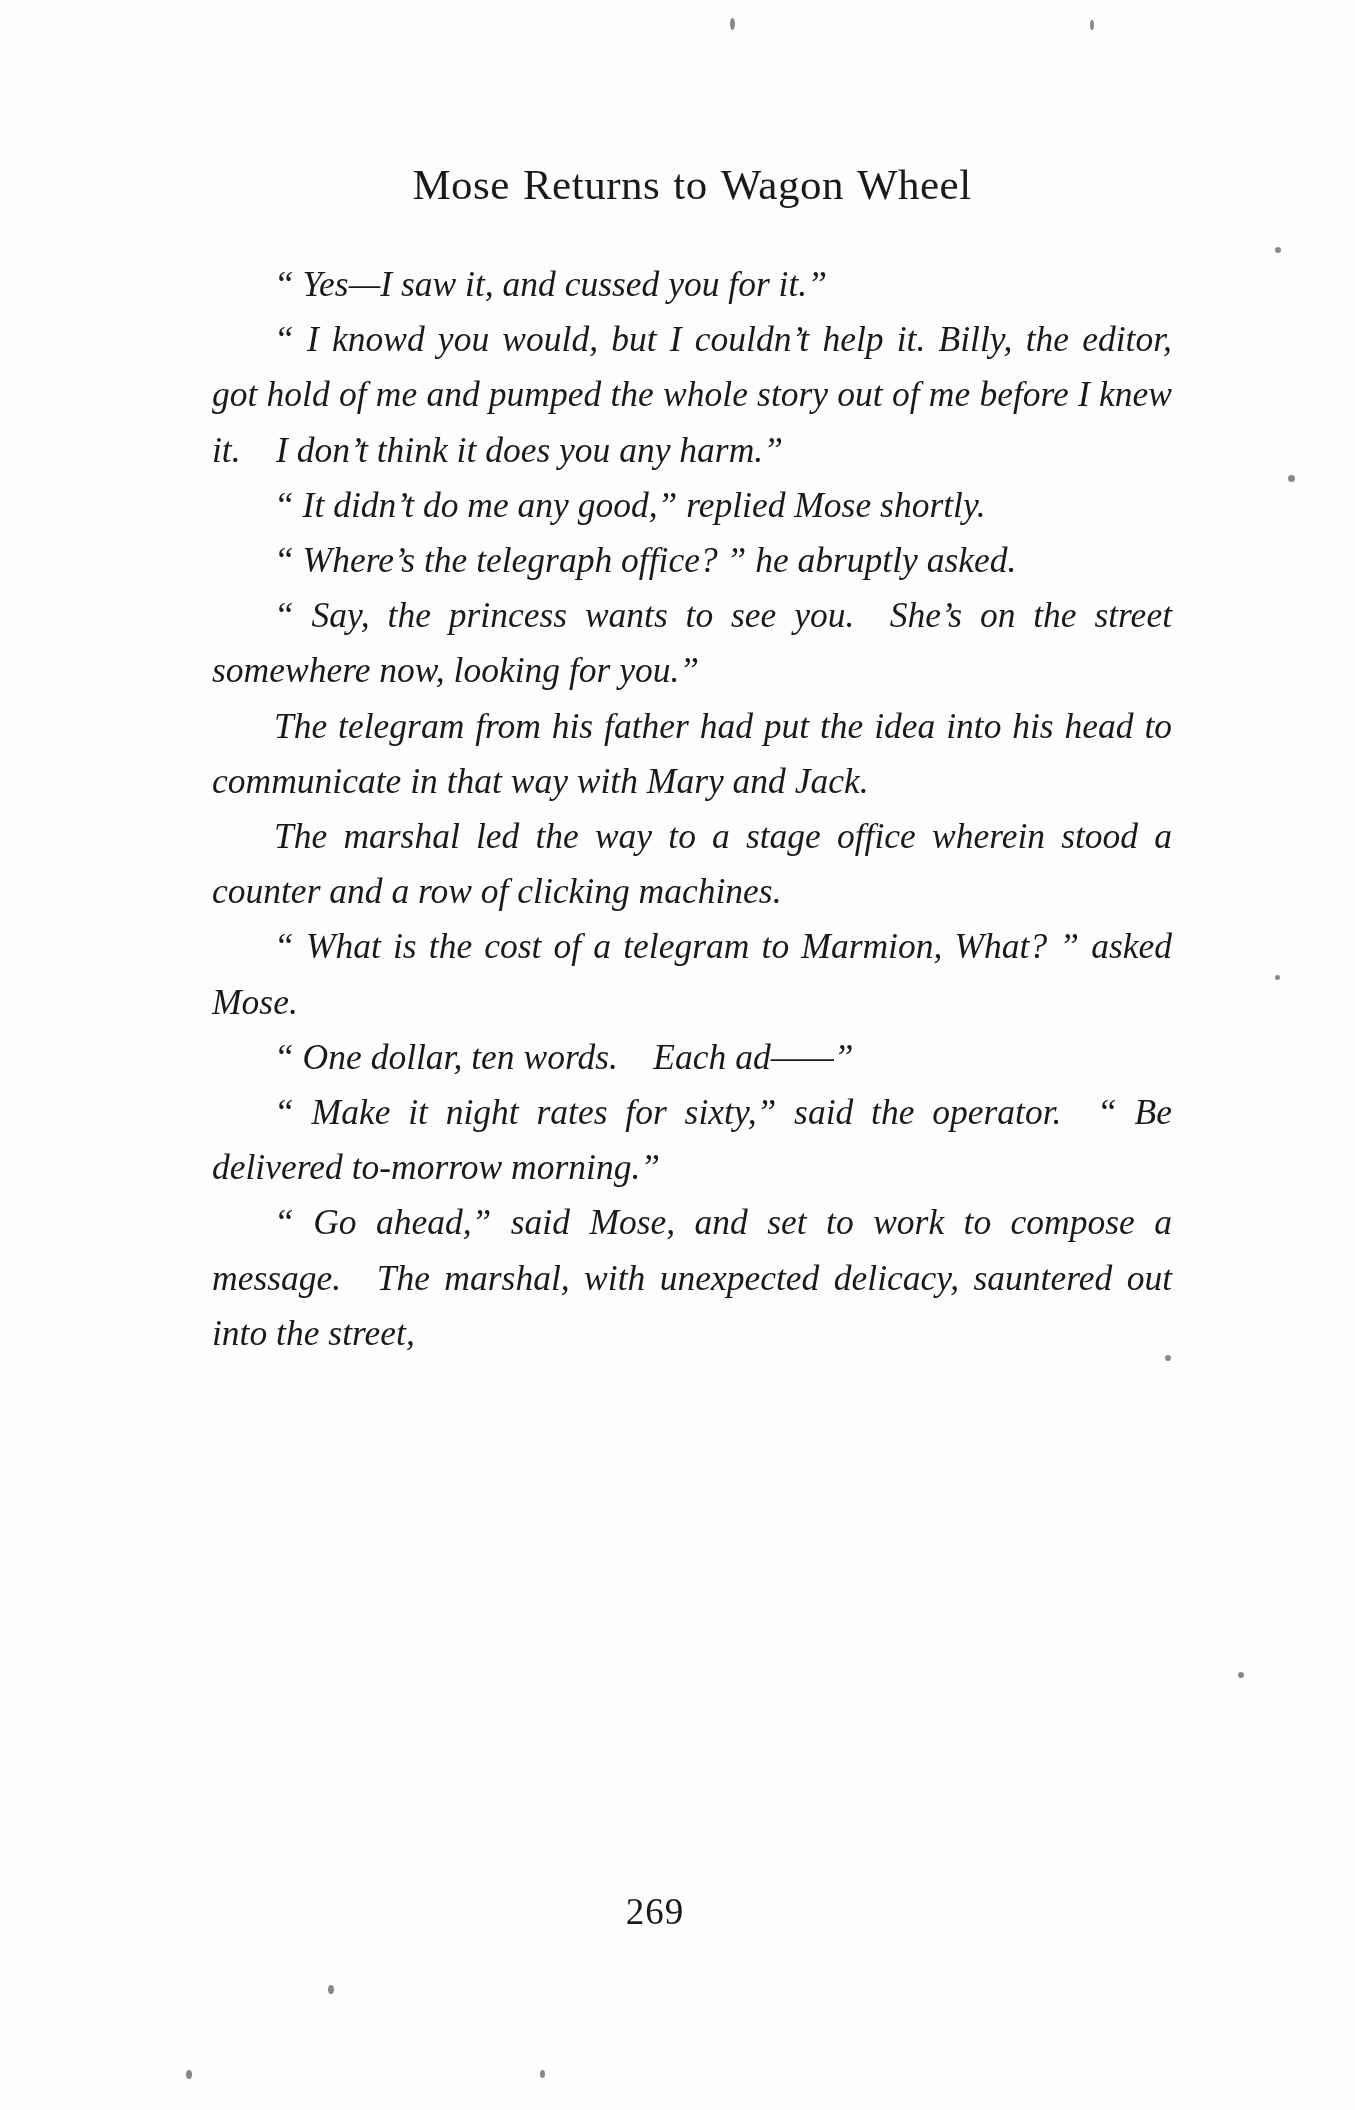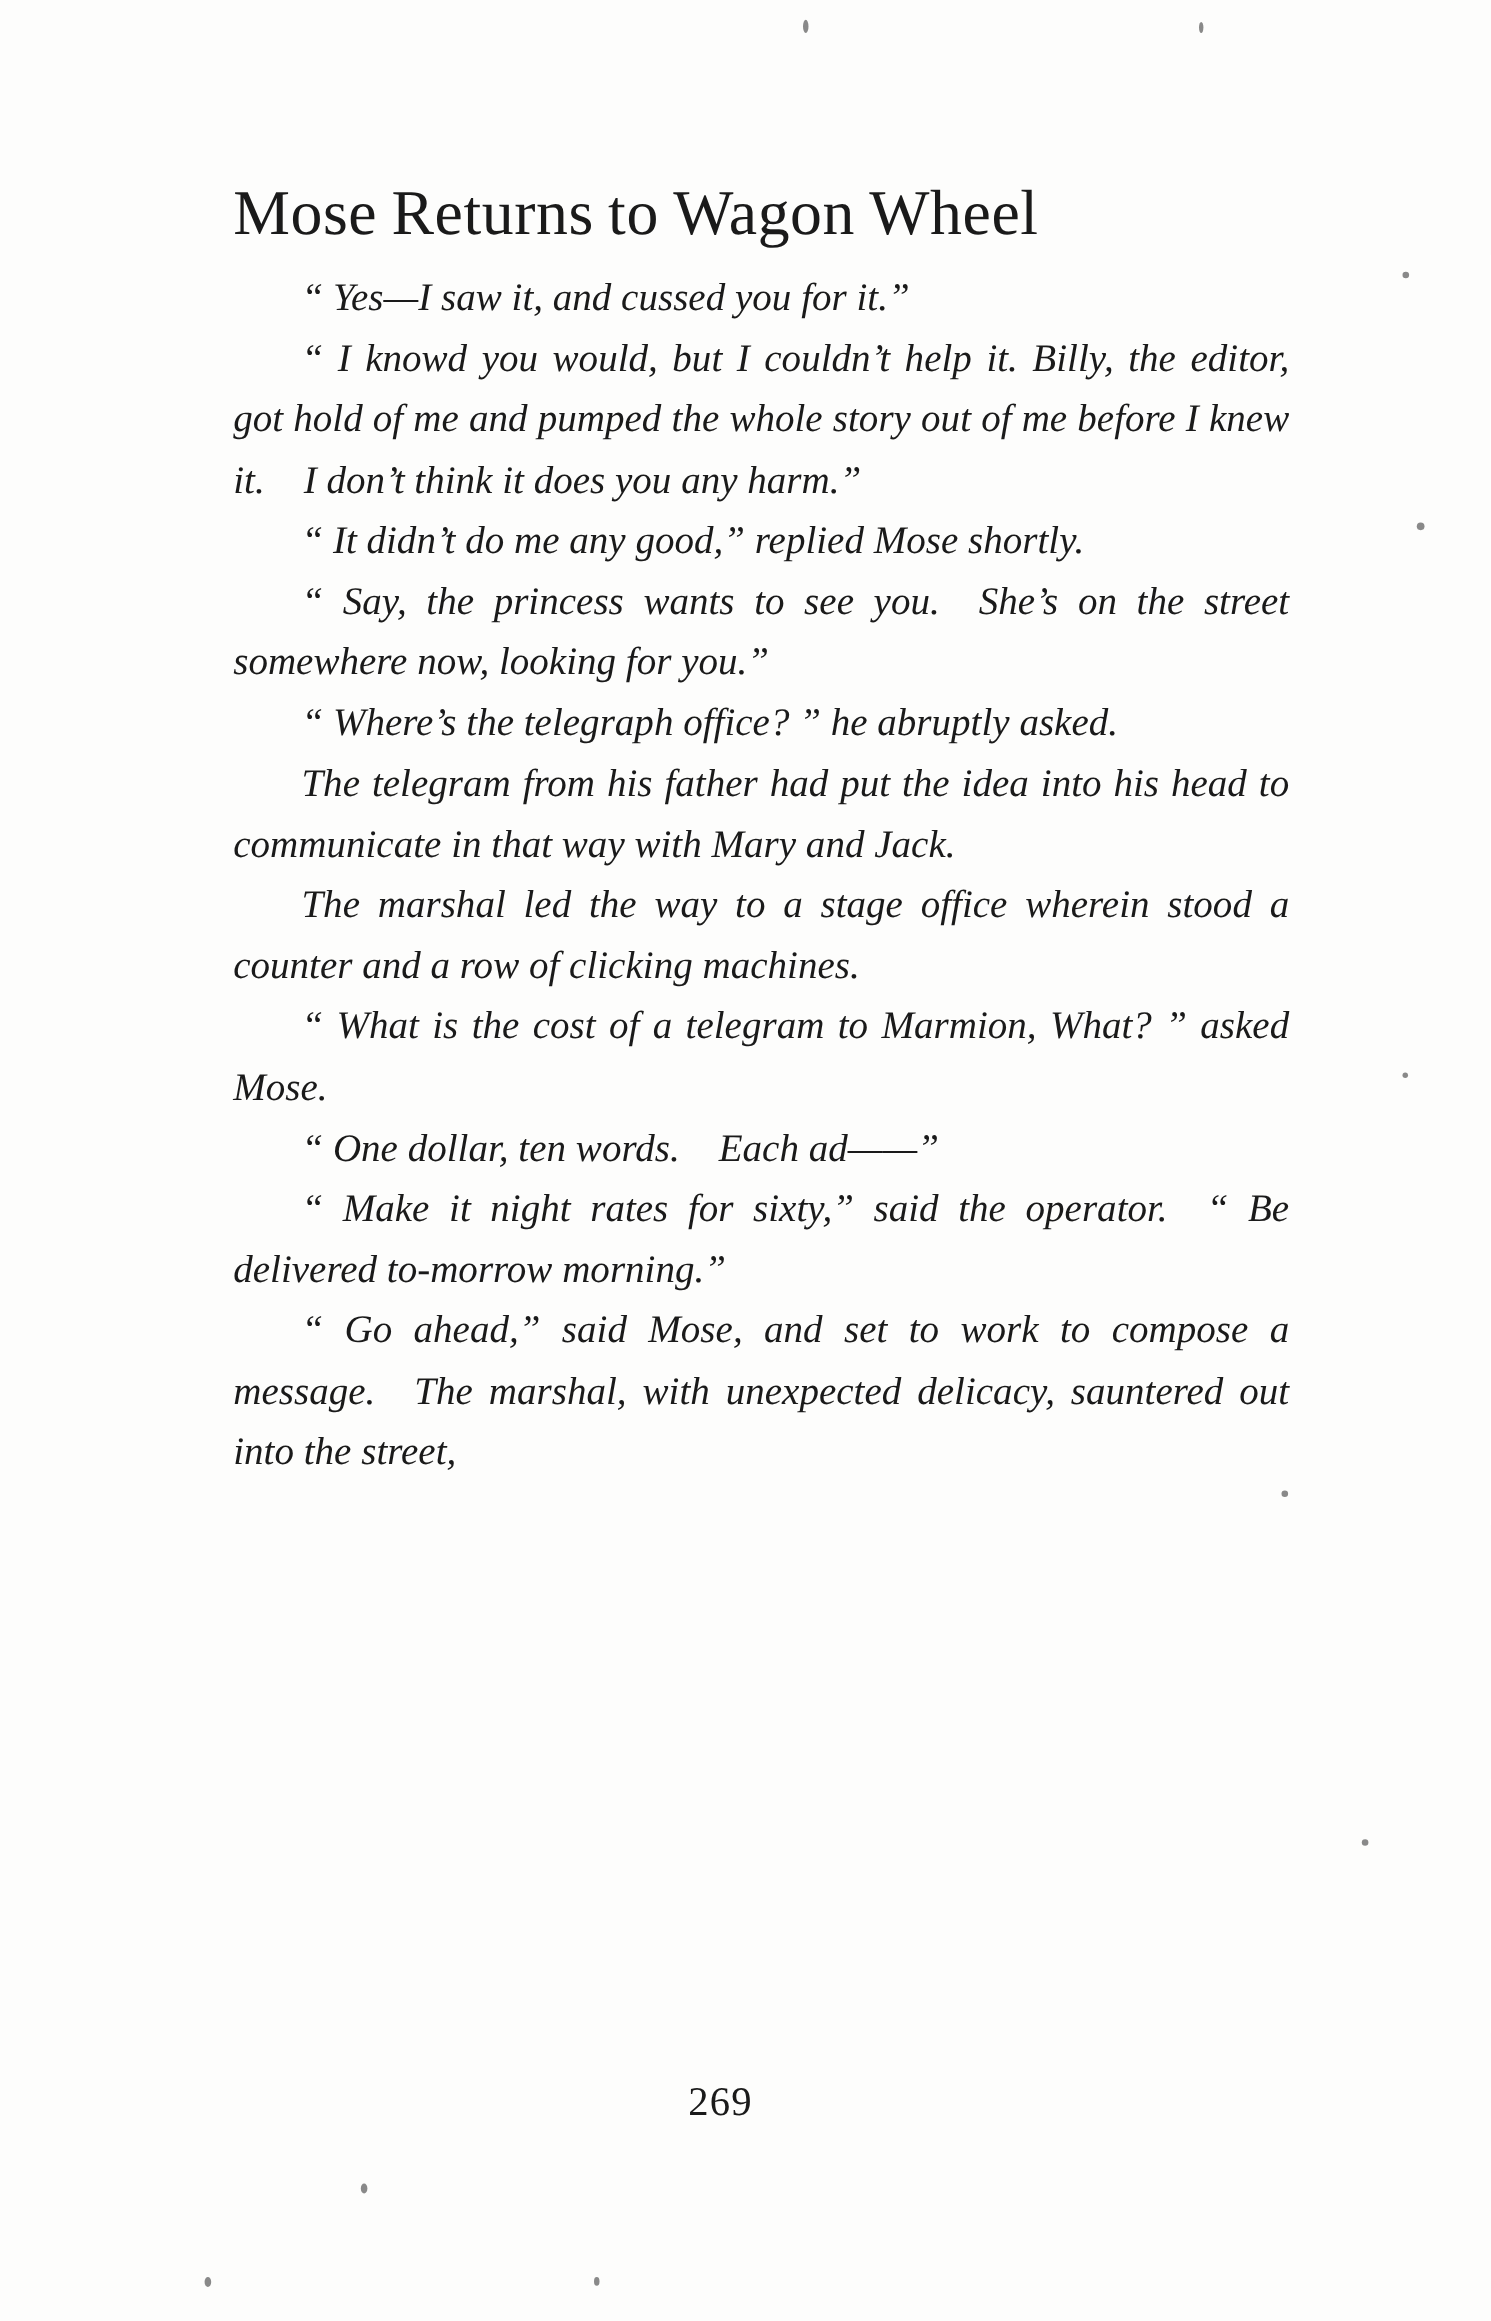--- a/index.html
+++ b/index.html
@@ -23,25 +23,25 @@
     height: 2110px;
     background: #fdfdfc;
   }
   .page-inner {
     position: absolute;
     left: 212px;
     top: 160px;
     width: 960px;
   }
   .chapter-title {
-    font-size: 58px;
+    font-size: 43px;
     letter-spacing: 0.5px;
-    text-align: left;
+    text-align: center;
     font-weight: normal;
-    margin: 0 0 16px 0;
+    margin: 0 0 48px 0;
     white-space: nowrap;
   }
   .chapter-title .w {
     margin-right: 13px;
   }
   .body-text {
     width: 960px;
     font-size: 35.5px;
     line-height: 55.2px;
   }
@@ -86,22 +86,22 @@
   <div class="speck" style="left:540px; top:2070px; width:5px; height:8px;"></div>
 
   <div class="page-inner">
 
     <h1 class="chapter-title"><span class="w">Mose</span><span class="w">Returns</span><span class="w">to</span><span class="w">Wagon</span><span>Wheel</span></h1>
 
     <div class="body-text">
       <p class="para">“ Yes—I saw it, and cussed you for it.”</p>
       <p class="para">“ I knowd you would, but I couldn’t help it. Billy, the editor, got hold of me and pumped the whole story out of me before I knew it. I don’t think it does you any harm.”</p>
       <p class="para">“ It didn’t do me any good,” replied Mose shortly.</p>
+      <p class="para">“ Where’s the telegraph office? ” he abruptly asked.</p>
       <p class="para">“ Say, the princess wants to see you. She’s on the street somewhere now, looking for you.”</p>
-      <p class="para">“ Where’s the telegraph office? ” he abruptly asked.</p>
       <p class="para">The telegram from his father had put the idea into his head to communicate in that way with Mary and Jack.</p>
       <p class="para">The marshal led the way to a stage office wherein stood a counter and a row of clicking machines.</p>
       <p class="para">“ What is the cost of a telegram to Marmion, What? ” asked Mose.</p>
       <p class="para">“ One dollar, ten words. Each ad——”</p>
       <p class="para">“ Make it night rates for sixty,” said the operator. “ Be delivered to-morrow morning.”</p>
       <p class="para">“ Go ahead,” said Mose, and set to work to compose a message. The marshal, with unexpected delicacy, sauntered out into the street,</p>
     </div>
   </div>
 
   <div class="folio">269</div>

